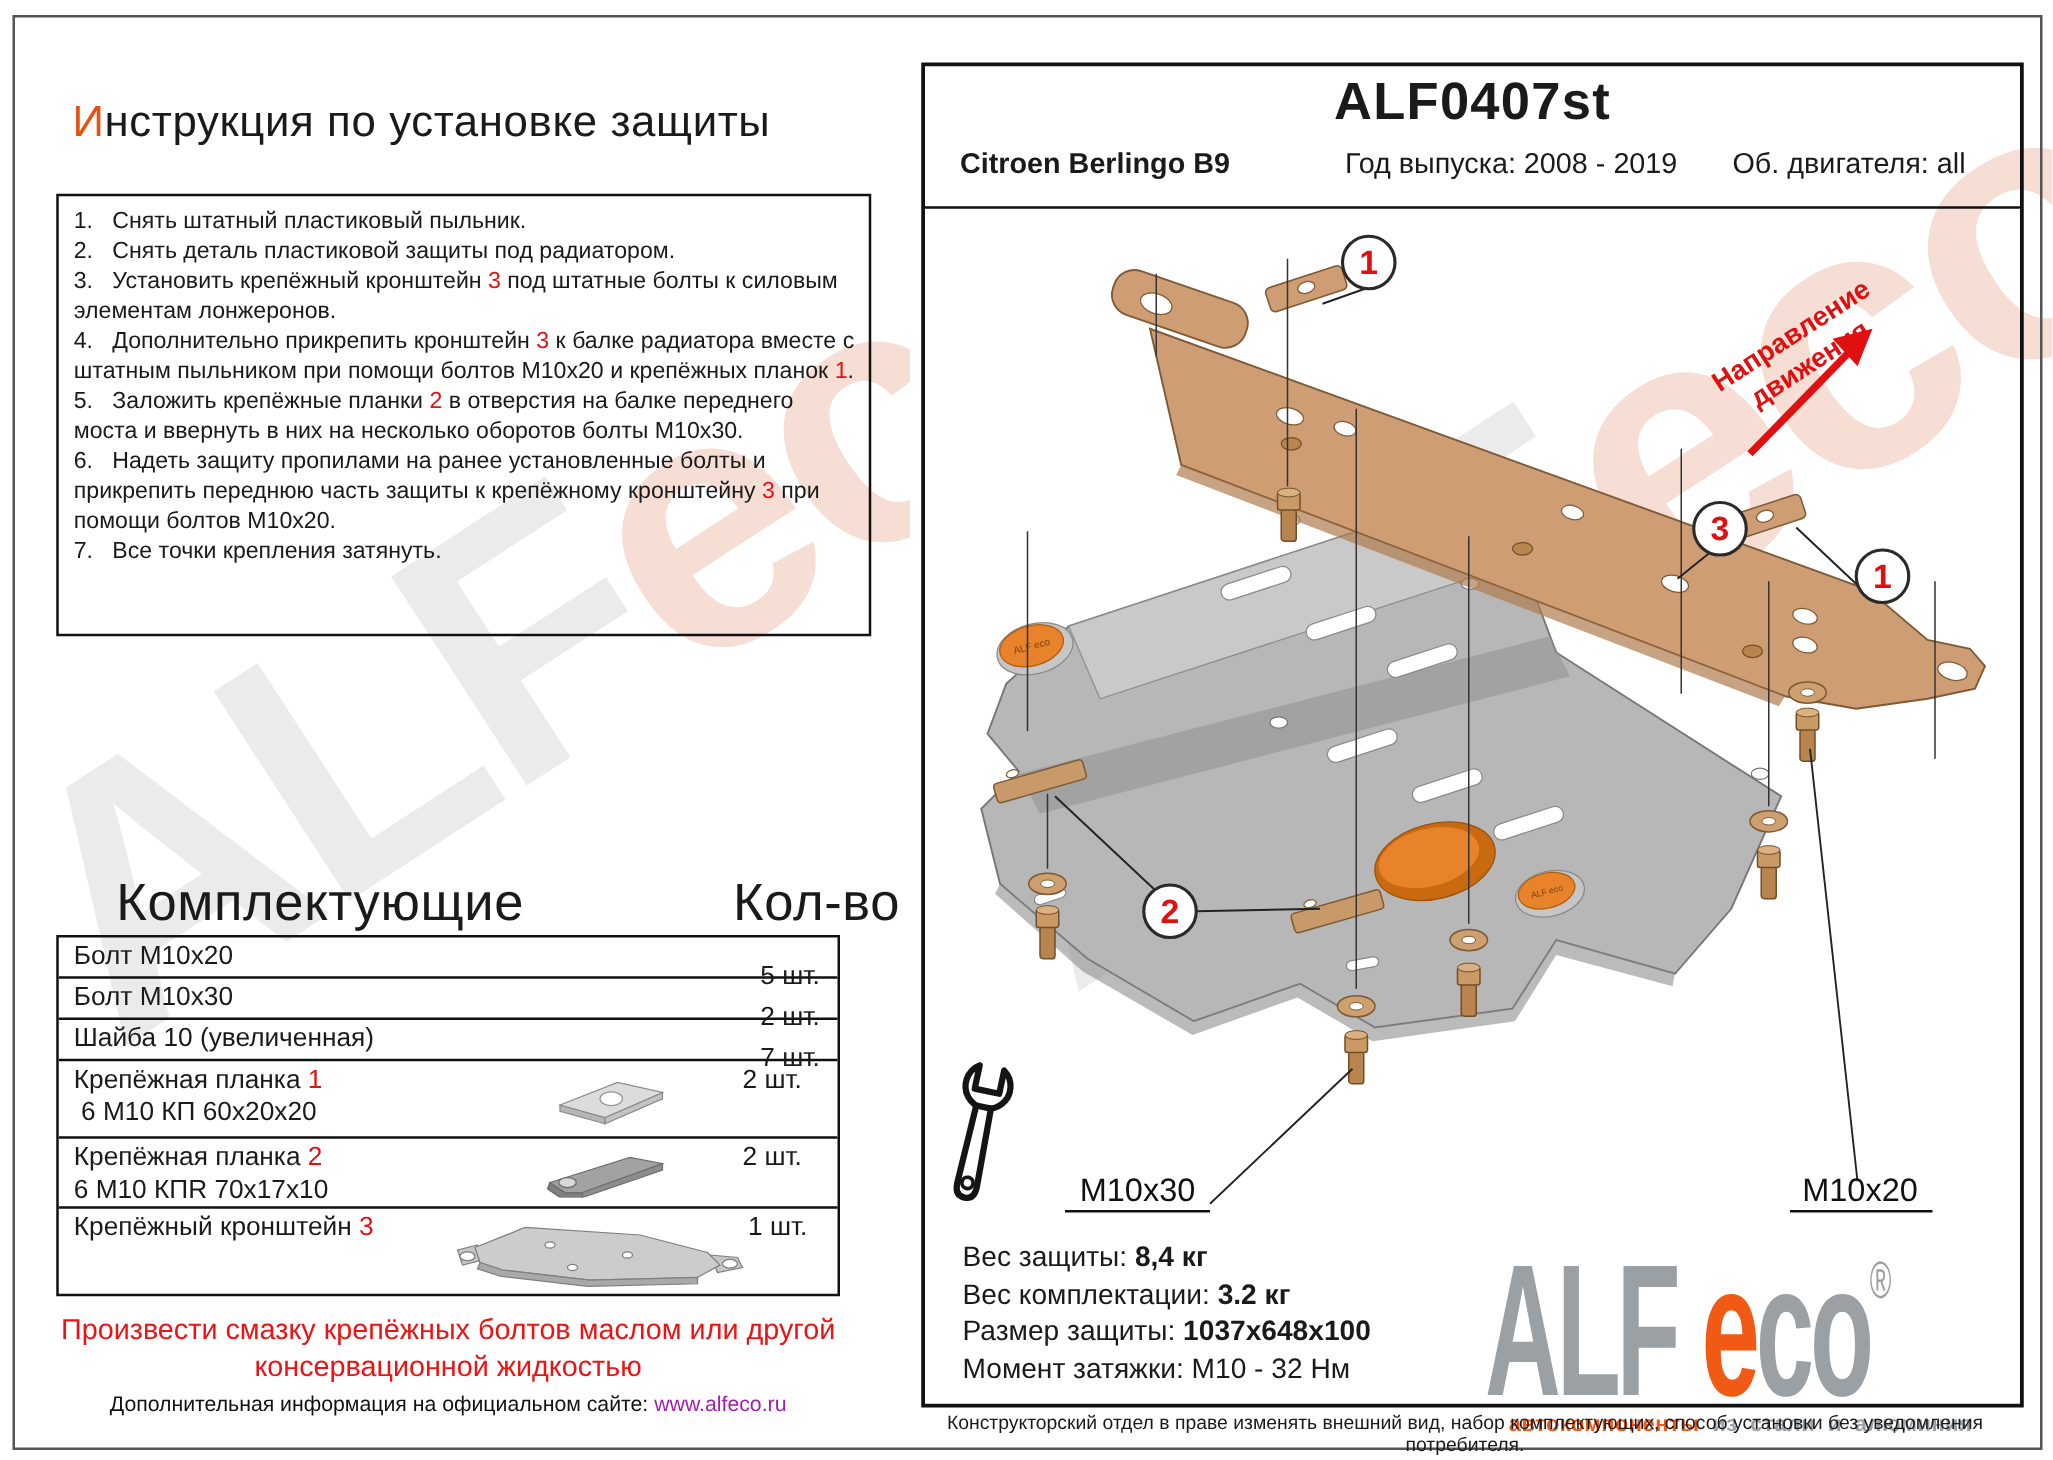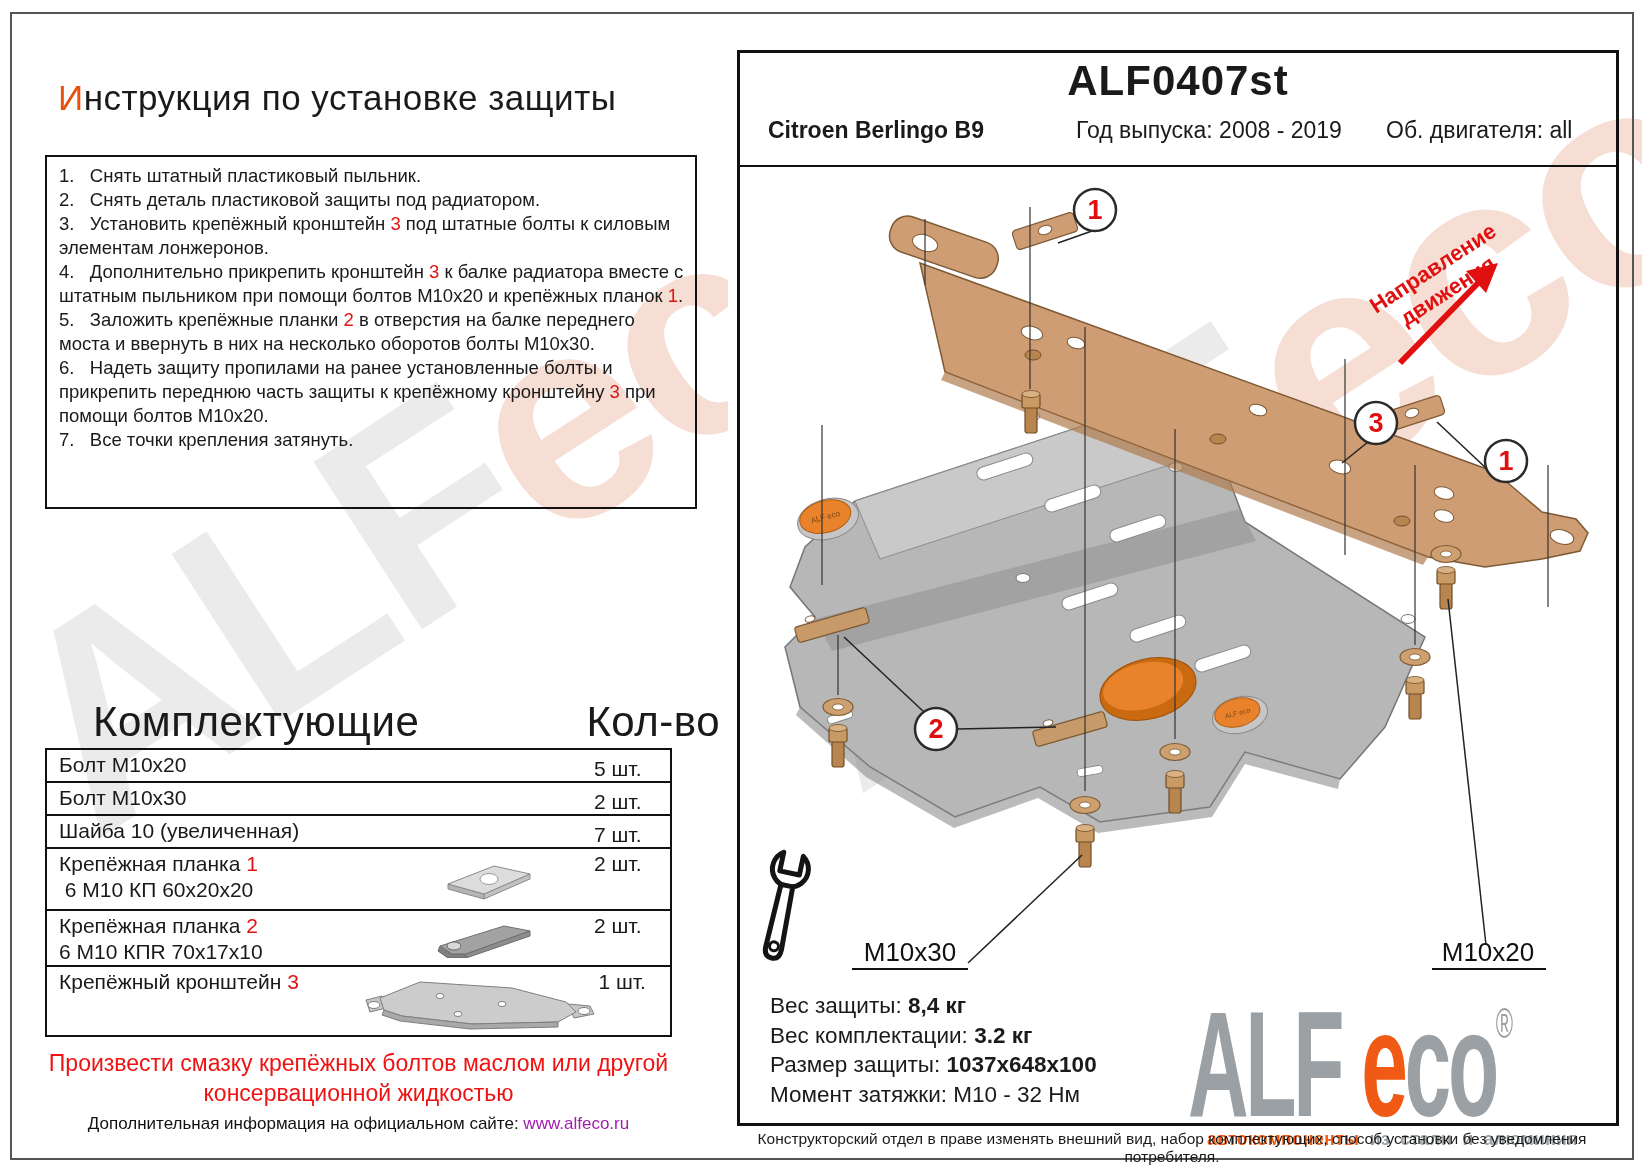--- a/index.html
+++ b/index.html
@@ -23,21 +23,21 @@
   #comp-header{left:45px;top:698px;width:627px;display:flex;justify-content:space-between;
                font-size:42px;font-weight:normal;letter-spacing:.5px;margin-left:48px;}
   #comp-table{left:45px;top:748px;width:623px;border:2px solid #111;font-size:21px;}
   .crow{display:flex;border-top:2px solid #111;align-items:flex-start;}
   .crow:first-child{border-top:none;}
   .h33{height:31px;} .h62{height:60px;} .h56{height:54px;} .h70{height:68px;}
   .cname{width:322px;padding-left:12px;padding-top:2px;line-height:26px;}
   .h33 .cname{line-height:29px;padding-top:0;}
   .cpart{flex:1;display:flex;align-items:center;justify-content:center;height:100%;}
   .cqty{width:76px;padding-top:2px;line-height:26px;}
-  .h33 .cqty{line-height:29px;padding-top:4px;}
+  .h33 .cqty{line-height:29px;padding-top:16px;text-align:center;}
   #warning{left:45px;top:1048px;width:627px;text-align:center;color:#ee1212;
            font-size:23px;line-height:30px;}
   #info-line{left:45px;top:1114px;width:627px;text-align:center;font-size:17px;color:#111;}
   #info-line .link{color:#a21caf;}
   
   #panel{left:737px;top:50px;width:876px;height:1070px;border:3px solid #111;background:transparent;}
   #panel-code{left:0;top:4px;width:100%;text-align:center;font-size:42px;font-weight:bold;
               letter-spacing:1px;}
   #panel-model{left:28px;top:64px;font-size:23px;font-weight:bold;}
   #panel-year{left:336px;top:64px;font-size:23px;}

